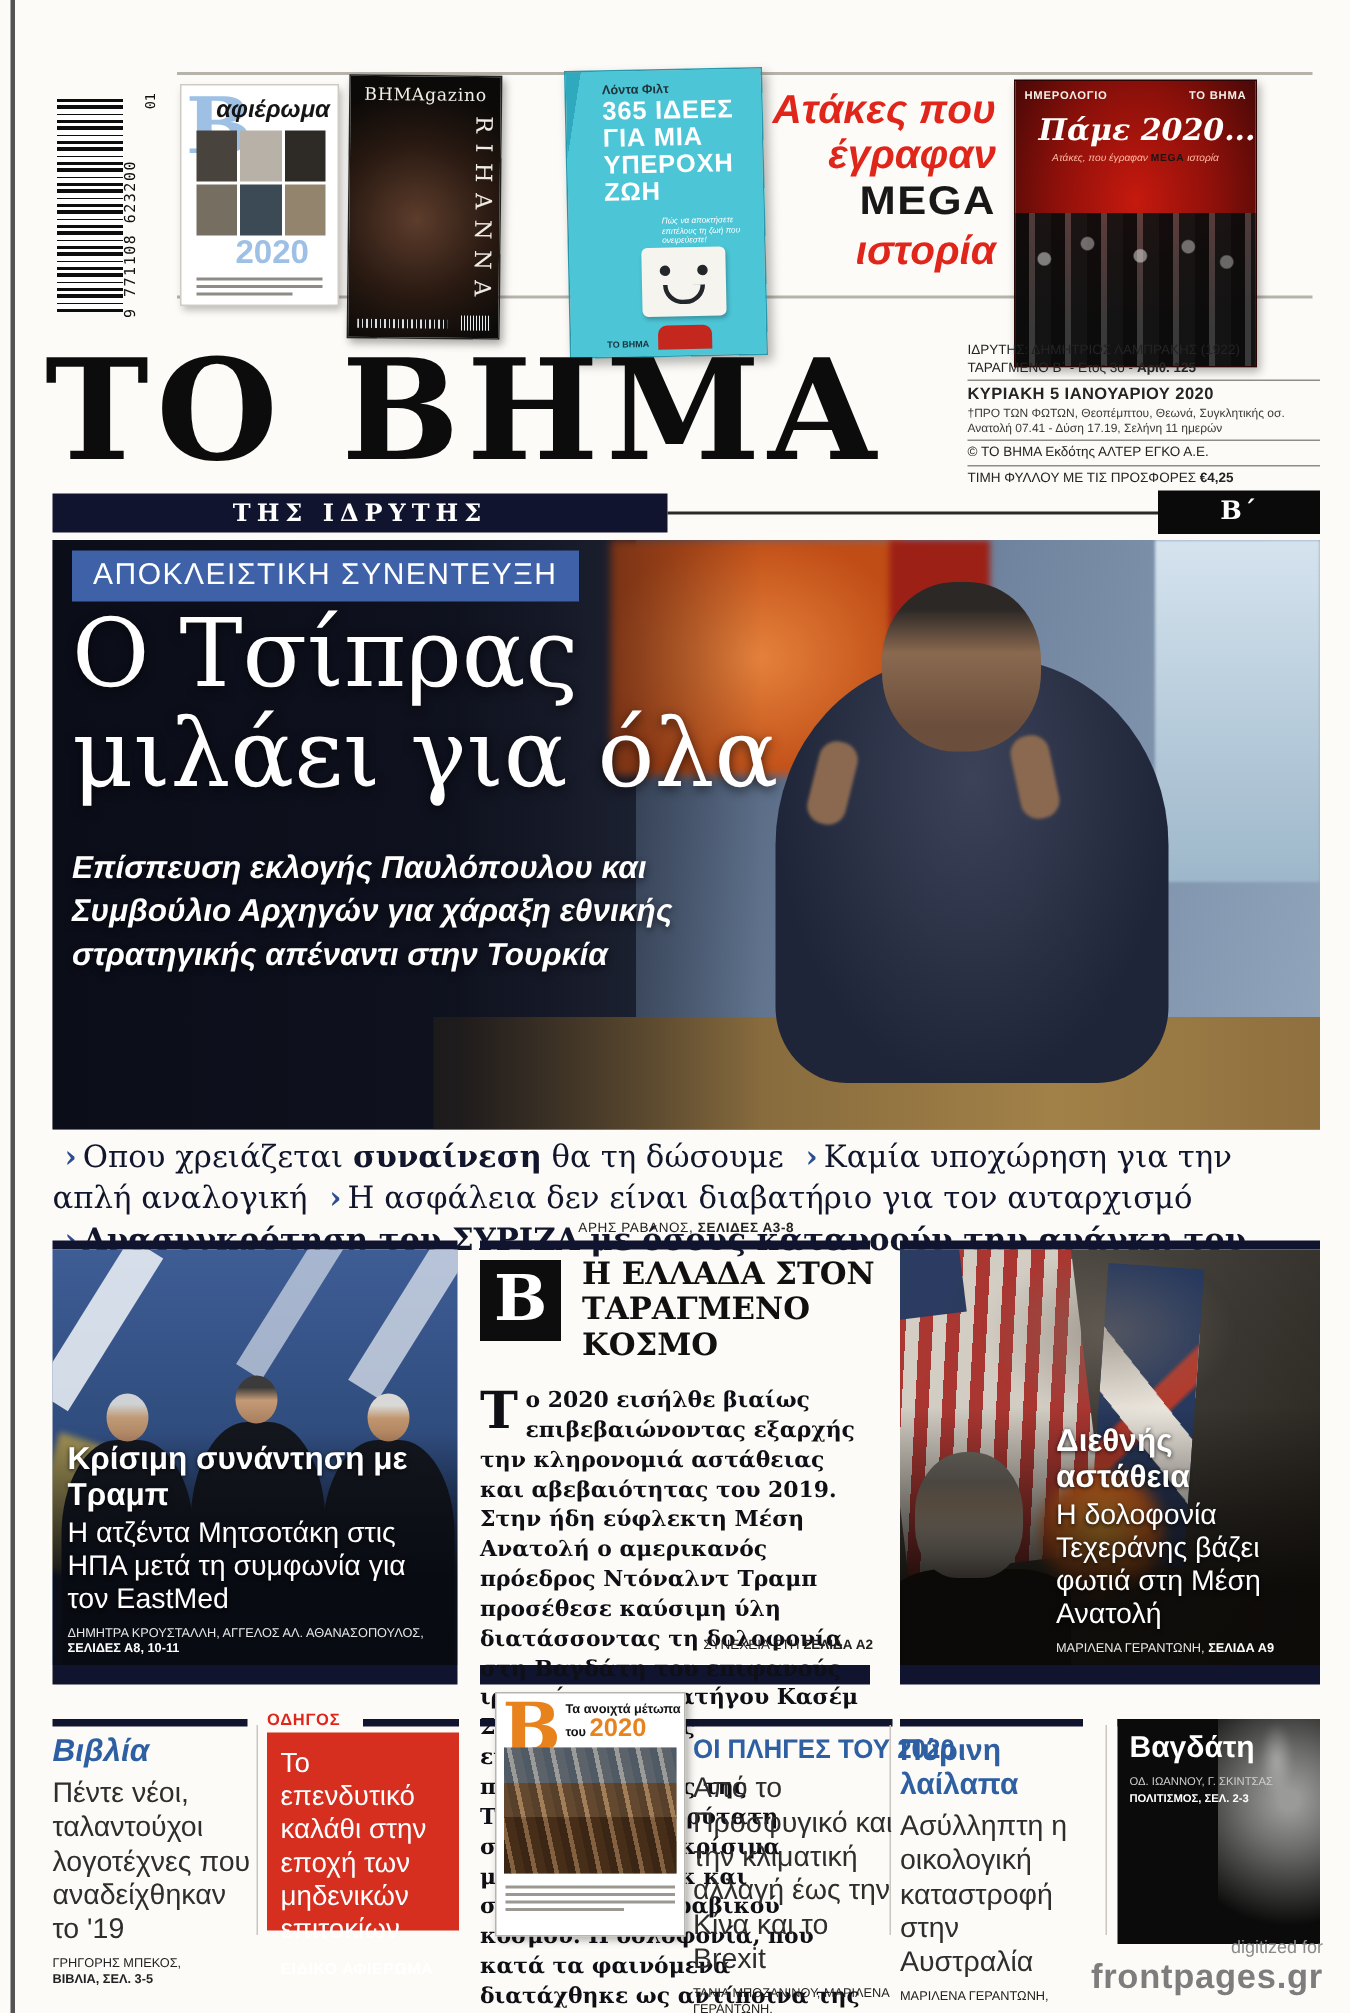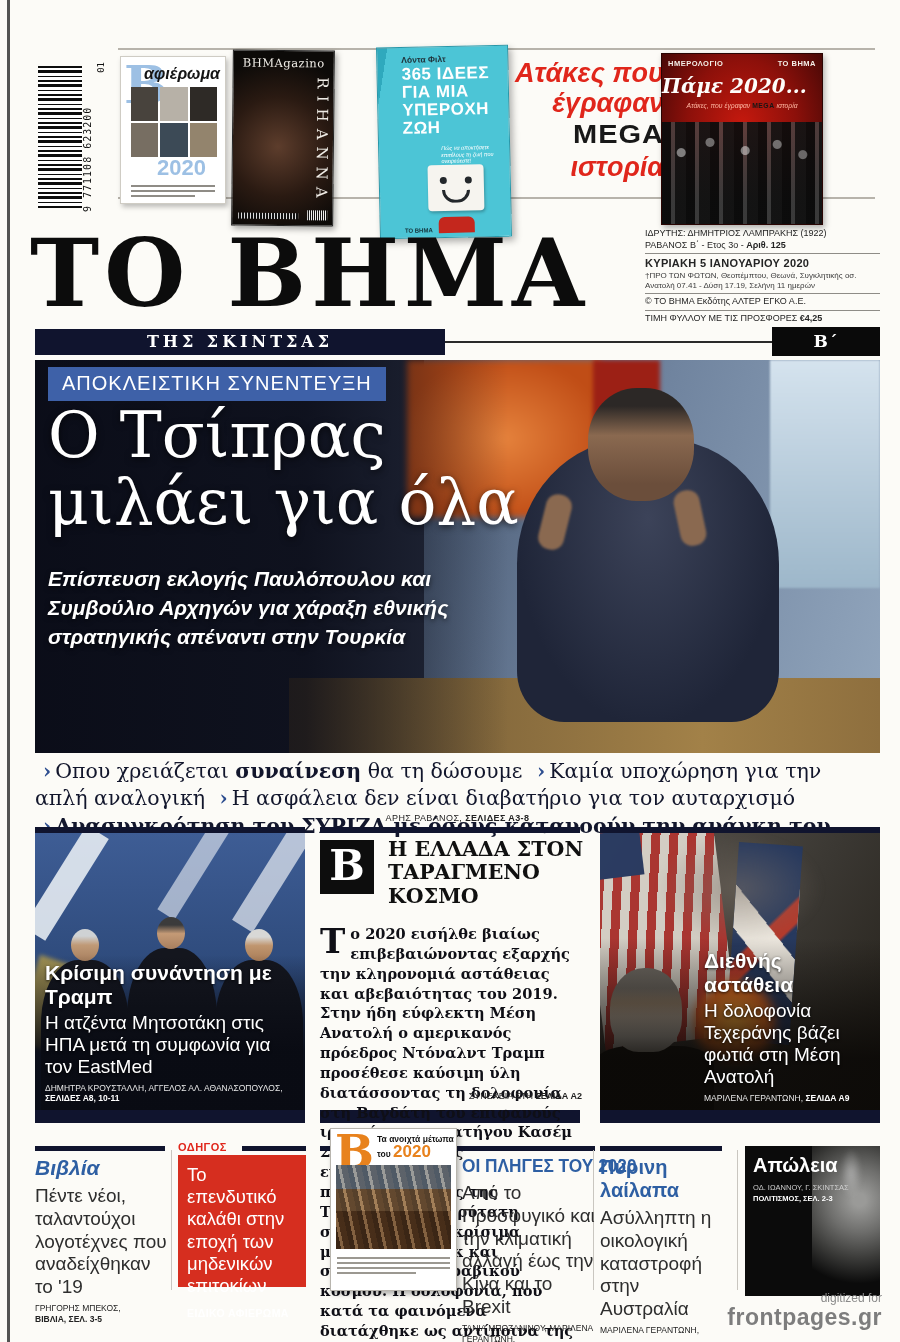--- a/index.html
+++ b/index.html
@@ -57,24 +57,24 @@
   .bk-shirt { position:absolute; left:58px; bottom:4px; width:36px; height:16px; background:#c4271d; border-radius:6px 6px 0 0; }
   .bk-pub { position:absolute; left:24px; bottom:4px; font-size:6px; color:#14333b; font-weight:bold; }
 
   
   .promo-mega { left:502px; top:58px; width:162px; text-align:right; }
   .pm-line { color:#e0261b; font-weight:bold; font-style:italic; font-size:27px; line-height:1.12; }
   .pm-logo { color:#181818; font-weight:bold; font-size:29px; letter-spacing:1px; line-height:1.15; transform:scaleY(.92); }
   .pm-logo span{ display:inline-block; }
 
   
-  .calendar { left:661px; top:53px; width:162px; height:172px; border:1px solid #2a0503; box-shadow:2px 3px 6px rgba(0,0,0,.3);
+  .calendar { left:676px; top:53px; width:162px; height:192px; border:1px solid #2a0503; box-shadow:2px 3px 6px rgba(0,0,0,.3);
     background:radial-gradient(ellipse at 50% 42%, #c6190e 0%, #8c100a 48%, #320605 100%); }
   .cal-head { position:absolute; left:6px; right:6px; top:5px; display:flex; justify-content:space-between; color:#f4efe8; font-size:7.5px; font-weight:bold; letter-spacing:.5px; }
-  .cal-title { position:absolute; left:0; right:0; top:20px; text-align:left; color:#fdfdfb; font-family:"DejaVu Serif",serif; font-style:italic; font-weight:bold; font-size:20px; }
+  .cal-title { position:absolute; left:0; right:0; top:20px; text-align:right; color:#fdfdfb; font-family:"DejaVu Serif",serif; font-style:italic; font-weight:bold; font-size:20px; }
   .cal-sub { position:absolute; left:0; right:0; top:48px; text-align:center; font-size:6.8px; color:#ffb7a2; font-style:italic; }
   .cal-sub b { color:#161616; font-style:normal; letter-spacing:.5px; }
   .cal-crowd { position:absolute; left:0; right:0; bottom:0; height:102px;
     background:
       radial-gradient(circle at 12% 30%, rgba(230,230,230,.5) 4px, transparent 5px),
       radial-gradient(circle at 30% 20%, rgba(220,220,220,.45) 4px, transparent 5px),
       radial-gradient(circle at 52% 28%, rgba(235,235,235,.5) 4px, transparent 5px),
       radial-gradient(circle at 72% 22%, rgba(220,220,220,.45) 4px, transparent 5px),
       radial-gradient(circle at 88% 32%, rgba(230,230,230,.4) 4px, transparent 5px),
       repeating-linear-gradient(90deg, rgba(12,12,12,.95) 0 9px, rgba(70,70,70,.8) 9px 13px, rgba(20,20,20,.95) 13px 24px),
@@ -294,34 +294,34 @@
       <span>Ατάκες, που έγραφαν </span><b>MEGA</b><span> ιστορία</span>
     </div>
     <div class="cal-crowd"></div>
   </div>
 
   <div class="abs mast-title">ΤΟ ΒΗΜΑ</div>
 
   <div class="abs mast-info">
     <div class="mi-row">
       <div>ΙΔΡΥΤΗΣ: ΔΗΜΗΤΡΙΟΣ ΛΑΜΠΡΑΚΗΣ (1922)</div>
-      <div><span>ΡΑΒΑΝΟΣ Β΄ - Ετος 3ο - </span><b>Αριθ. 125</b></div>
+      <div><span>ΤΑΡΑΓΜΕΝΟ Β΄ - Ετος 3ο - </span><b>Αριθ. 125</b></div>
     </div>
     <div class="mi-row mi-div">
       <div class="mi-date">ΚΥΡΙΑΚΗ 5 ΙΑΝΟΥΑΡΙΟΥ 2020</div>
       <div class="mi-small">†ΠΡΟ ΤΩΝ ΦΩΤΩΝ, Θεοπέμπτου, Θεωνά, Συγκλητικής οσ.</div>
       <div class="mi-small">Ανατολή 07.41 - Δύση 17.19, Σελήνη 11 ημερών</div>
     </div>
     <div class="mi-row mi-div">© ΤΟ ΒΗΜΑ  Εκδότης ΑΛΤΕΡ ΕΓΚΟ Α.Ε.</div>
     <div class="mi-row mi-div">
       <span>ΤΙΜΗ ΦΥΛΛΟΥ ΜΕ ΤΙΣ ΠΡΟΣΦΟΡΕΣ </span><b>€4,25</b>
     </div>
   </div>
 
-  <div class="abs mast-strip">ΤΗΣ ΣΚΙΝΤΣΑΣ</div>
+  <div class="abs mast-strip">ΤΗΣ ΙΔΡΥΤΗΣ</div>
   <div class="abs mast-line"></div>
   <div class="abs mast-badge">Β΄ ΕΚΔΟΣΗ</div>
 
   <div class="abs lead">
     <div class="ph ph-right"></div>
     <div class="ph ph-orange"></div>
     <div class="ph ph-red"></div>
     <div class="ph ph-window"></div>
     <div class="ph ph-desk"></div>
     <div class="ph ph-body"></div>
@@ -445,21 +445,21 @@
     <div class="dek-txt">Ασύλληπτη η οικολογική καταστροφή στην Αυστραλία</div>
     <div class="by-sm">
       <span>ΜΑΡΙΛΕΝΑ ΓΕΡΑΝΤΩΝΗ,</span><br>
       
     </div>
   </div>
 
   <div class="abs col-loss">
     <div class="loss-face"></div>
     <div class="loss-smoke"></div>
-    <div class="loss-kick">Απώλεια</div>
+    <div class="loss-kick">Βαγδάτη</div>
     <div class="loss-by">
       <span>ΟΔ. ΙΩΑΝΝΟΥ, Γ. ΣΚΙΝΤΣΑΣ</span><br>
       <b>ΠΟΛΙΤΙΣΜΟΣ, ΣΕΛ. 2-3</b>
     </div>
   </div>
 
   <div class="abs watermark">
     <div class="wm-1">digitized for</div>
     <div class="wm-2">frontpages.gr</div>
   </div>

